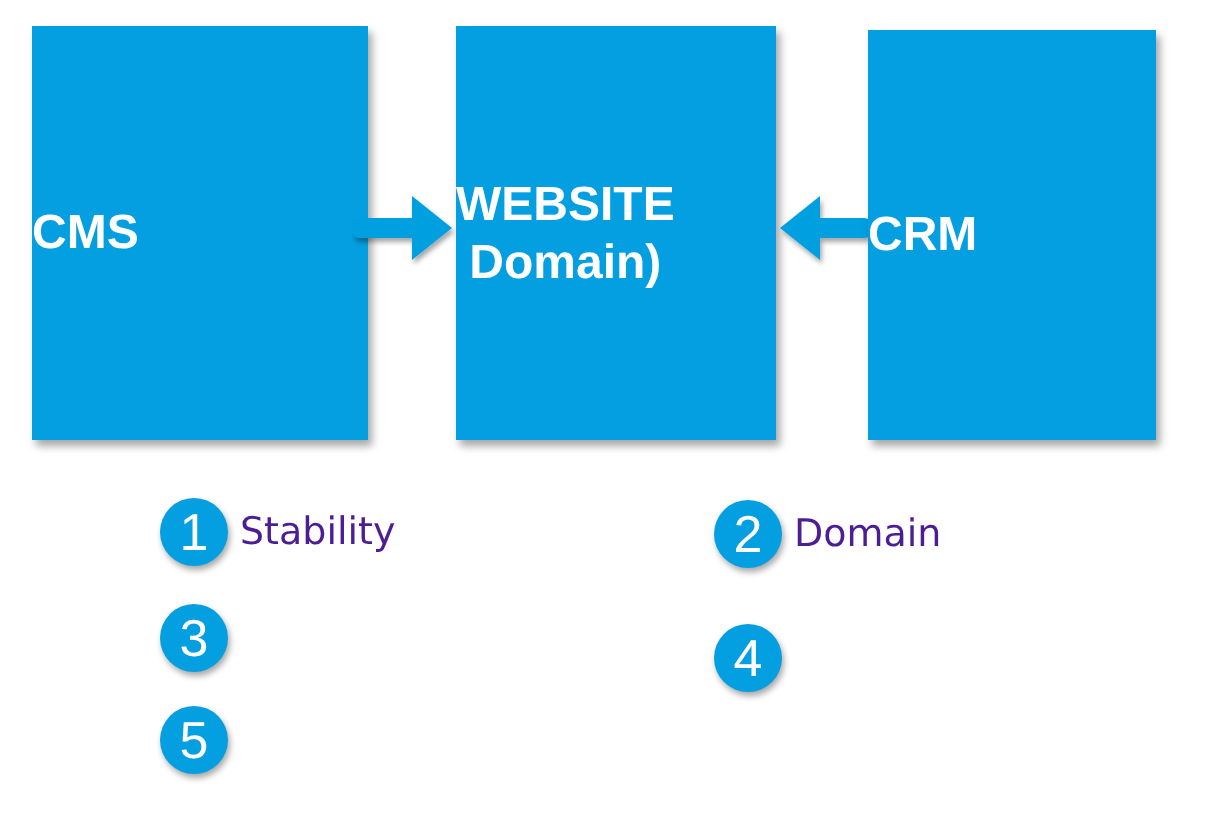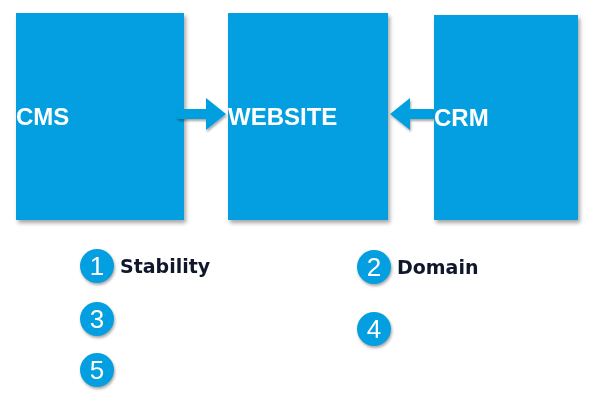--- a/index.html
+++ b/index.html
@@ -5,41 +5,42 @@
     html, body { margin:0; padding:0; }
     body { width:606px; height:407px; background:#ffffff; position:relative; overflow:hidden; font-family:"Liberation Sans", sans-serif; }
     .box { position:absolute; background:#049fe0; color:#fff; font-weight:bold; display:flex; align-items:center; justify-content:flex-start; text-align:center; box-shadow:2px 3px 4px rgba(0,0,0,0.35); }
     .box span { display:block; }
     #box-cms { left:16px; top:13px; width:168px; height:207px; font-size:24px; }
     #box-web { left:228px; top:13px; width:160px; height:207px; font-size:24px; line-height:29px; }
     #box-crm { left:434px; top:15px; width:144px; height:205px; font-size:24px; }
     .arrow { position:absolute; }
     .item { position:absolute; display:flex; align-items:center; }
     .circle { width:34px; height:34px; border-radius:50%; background:#049fe0; color:#fff; font-size:26px; display:flex; align-items:center; justify-content:center; box-shadow:1px 2px 3px rgba(0,0,0,0.35); font-family:"Liberation Sans", sans-serif; }
-    .label { margin-left:6px; color:#0f172a; font-weight:bold; font-size:19px; font-family:"DejaVu Sans", sans-serif; }
+    .label { margin-left:6px; color:#4c1d95; font-weight:normal; font-size:19px; font-family:"DejaVu Sans", sans-serif; }
   </style>
 </head>
 <body>
 
 <div class="box" id="box-cms">
   <span>CMS</span>
 </div>
 
 <svg class="arrow" style="left:176px; top:95px;" width="52" height="40" viewBox="0 0 52 40">
   <defs>
       <filter id="sh1" x="-20%" y="-20%" width="150%" height="160%">
         <feDropShadow dx="1" dy="2" stdDeviation="1.2" flood-color="#000" flood-opacity="0.35"></feDropShadow>
       </filter>
     </defs>
   <path d="M4 14 H30 V3 L50 19 L30 35 V24 H4 Q0 24 0 19 Q0 14 4 14 Z" fill="#049fe0" filter="url(#sh1)"></path>
 </svg>
 
 <div class="box" id="box-web">
   <div>
     <span>WEBSITE</span>
+    <span>Domain)</span>
   </div>
 </div>
 
 <svg class="arrow" style="left:388px; top:95px;" width="48" height="40" viewBox="0 0 48 40">
   <defs>
       <filter id="sh2" x="-20%" y="-20%" width="150%" height="160%">
         <feDropShadow dx="1" dy="2" stdDeviation="1.2" flood-color="#000" flood-opacity="0.35"></feDropShadow>
       </filter>
     </defs>
   <path d="M44 14 H22 V3 L2 19 L22 35 V24 H44 Q48 24 48 19 Q48 14 44 14 Z" fill="#049fe0" filter="url(#sh2)"></path>

